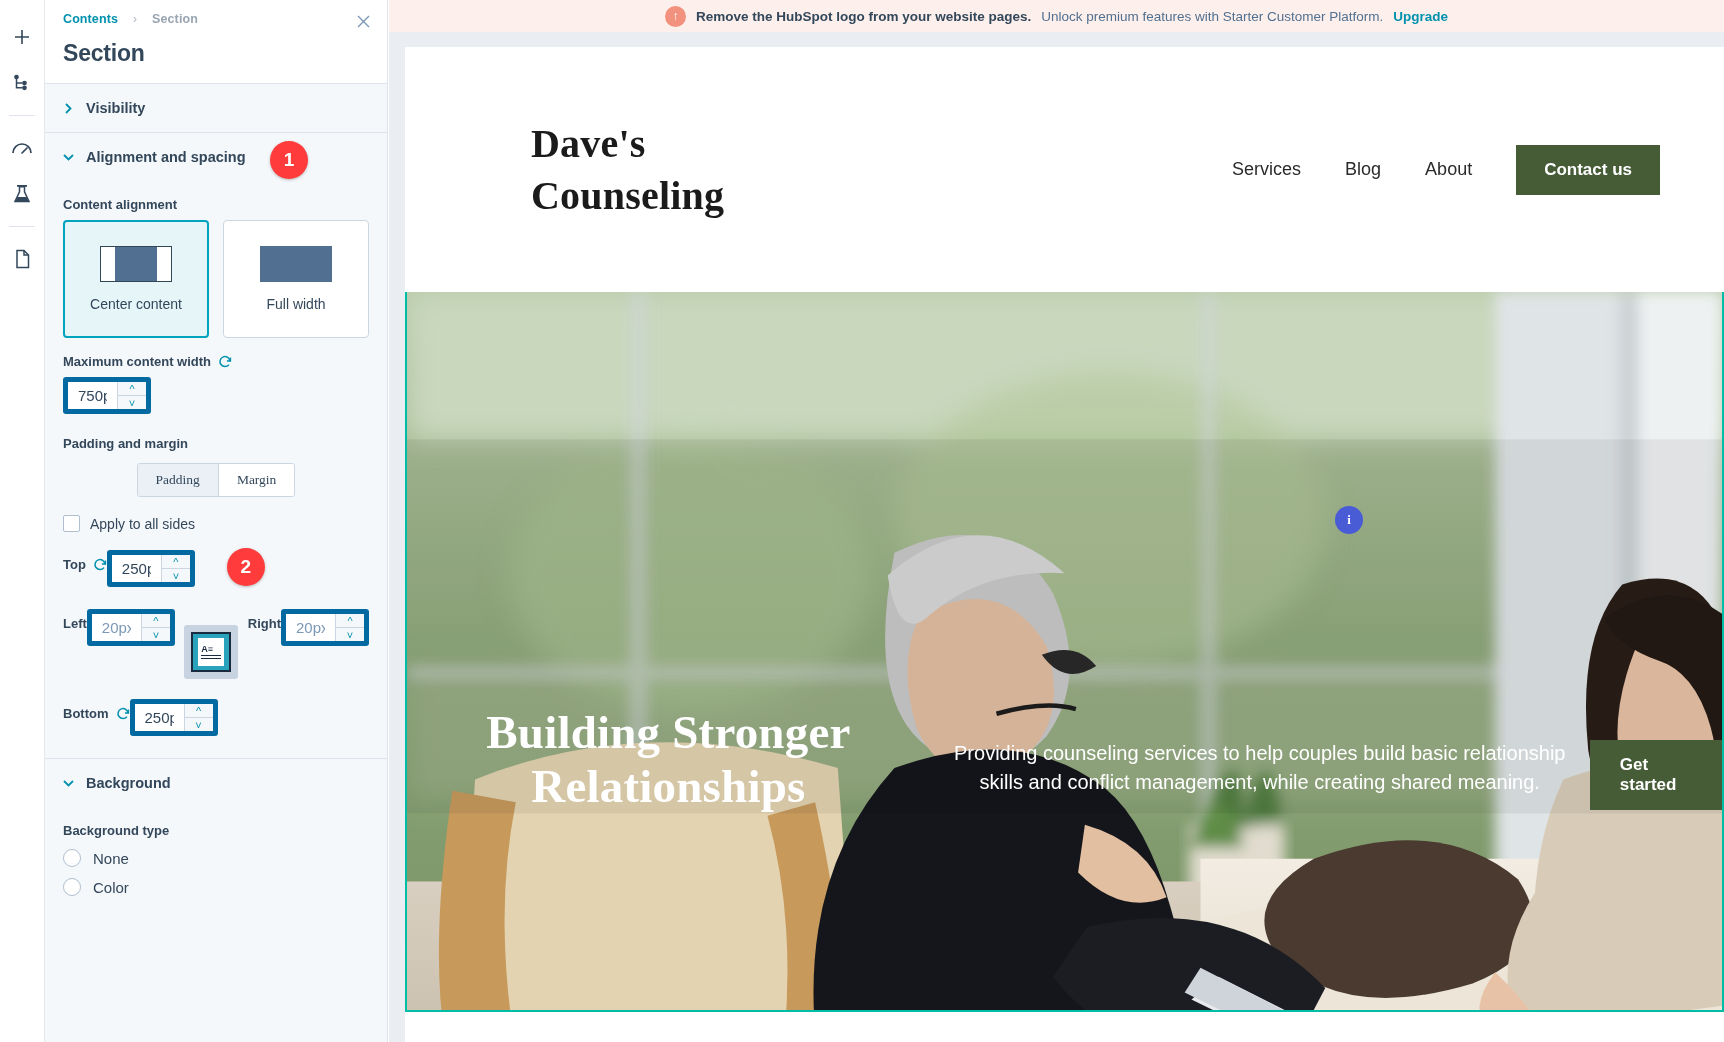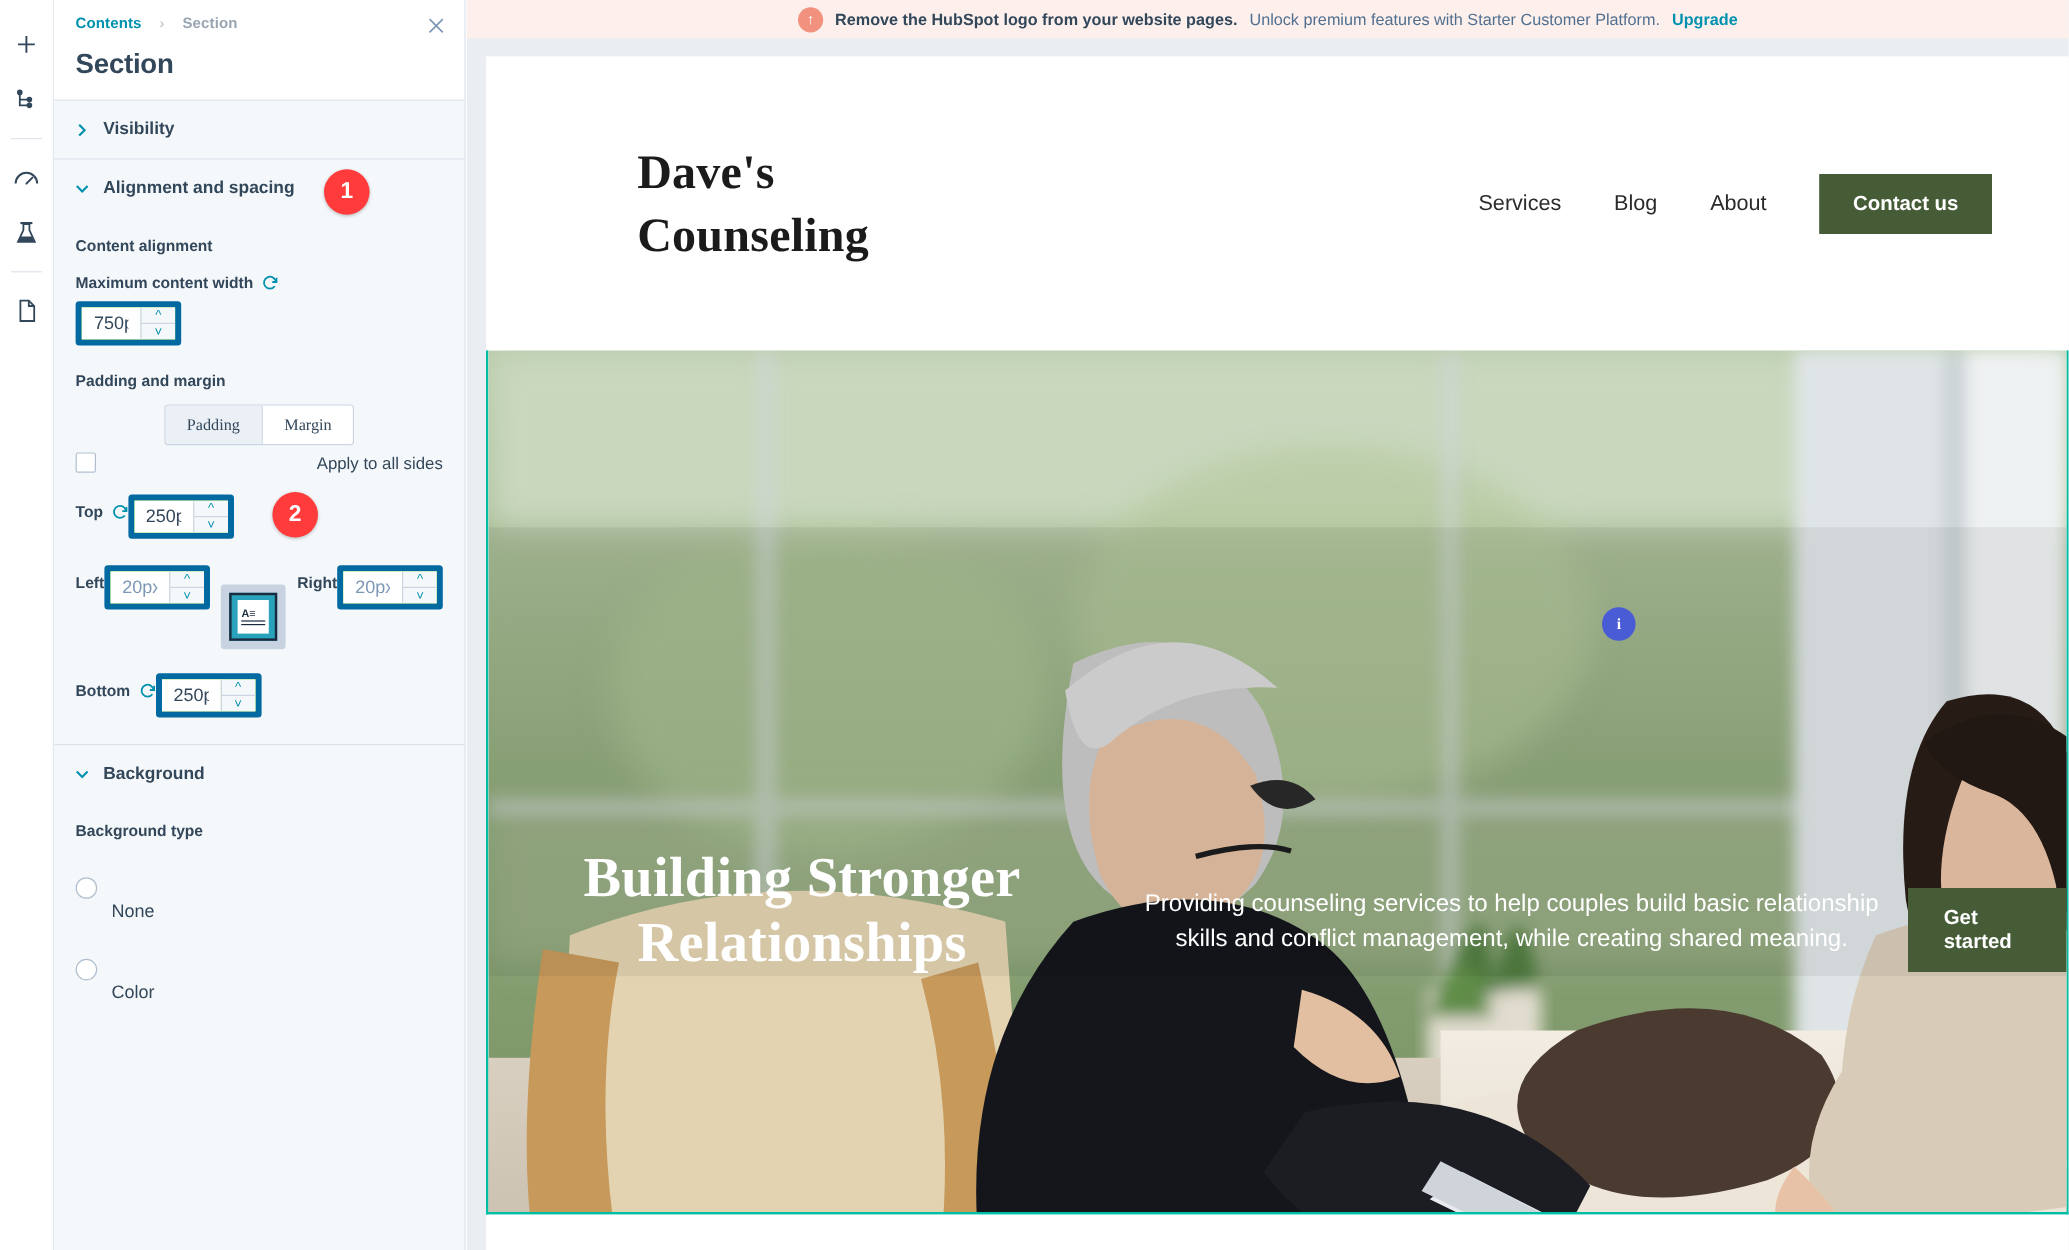--- a/index.html
+++ b/index.html
@@ -51,38 +51,38 @@
   .spin input::placeholder{color:#7c98b6;}
   .spin .arrows{width:29px;border-left:1px solid #cbd6e2;display:flex;flex-direction:column;background:#f5f8fa;}
   .spin .arrows span{flex:1;display:flex;align-items:center;justify-content:center;color:#0091ae;font-size:11px;cursor:pointer;}
   .spin .arrows span:first-child{border-bottom:1px solid #cbd6e2;}
 
   .seg{display:inline-flex;border:1px solid #cbd6e2;border-radius:3px;overflow:hidden;font-family:Liberation Serif, serif;}
   .seg div{padding:8px 18px;font-size:13.5px;color:#33475b;cursor:pointer;background:#fff;}
   .seg div.on{background:#eaf0f6;}
   .seg div+div{border-left:1px solid #cbd6e2;}
 
-  .chk-row{display:flex;align-items:center;gap:10px;justify-content:space-between;margin-top:6px;}
+  .chk-row{display:flex;align-items:center;gap:10px;justify-content:flex-start;margin-top:18px;}
   .chk{width:17px;height:17px;border:1px solid #b0bfd0;border-radius:2px;background:#fff;cursor:pointer;}
   .chk-lab{font-size:14px;color:#33475b;}
 
   .center-col{display:flex;flex-direction:row;align-items:center;}
   .side-lab{font-size:13px;font-weight:700;color:#33475b;margin-bottom:8px;display:flex;align-items:center;gap:7px;}
 
   .lr-row{display:flex;align-items:flex-start;justify-content:space-between;margin-top:22px;}
   .lr-col{display:flex;flex-direction:row;}
   .boxicon{width:54px;height:54px;background:#c7d3e0;border-radius:3px;display:flex;align-items:center;justify-content:center;margin-top:16px;}
   .boxicon .inner{width:40px;height:40px;background:#29a3bc;border:2px solid #1a2b3f;display:flex;align-items:center;justify-content:center;}
   .boxicon .paper{width:26px;height:28px;background:#fff;display:flex;flex-direction:column;justify-content:center;gap:2px;padding:3px;}
   .boxicon .paper b{font-size:9px;line-height:8px;color:#1a2b3f;font-weight:700;}
   .boxicon .paper u{display:block;height:1.4px;background:#1a2b3f;text-decoration:none;}
 
   .radio-row{display:flex;align-items:center;gap:12px;margin-top:11px;}
   .radio{width:18px;height:18px;border:1px solid #b0bfd0;border-radius:50%;background:#fff;cursor:pointer;}
-  .radio-lab{font-size:15px;color:#33475b;margin-top:40px;}
+  .radio-lab{font-size:15px;color:#33475b;}
 
   .badge{position:absolute;width:38px;height:38px;border-radius:50%;background:#ff3b3b;color:#fff;
          font-size:19px;font-weight:700;display:flex;align-items:center;justify-content:center;z-index:40;
          box-shadow:0 1px 3px rgba(0,0,0,.25);}
 
   
   .canvas{position:absolute;left:389px;top:0;right:0;bottom:0;background:#eaeef2;}
   .promo{height:32px;background:#fdf0ec;display:flex;align-items:center;justify-content:center;gap:10px;font-size:13.5px;color:#33475b;}
   .promo .arrow-ic{width:21px;height:21px;border-radius:50%;background:#f2917d;color:#fff;display:flex;align-items:center;justify-content:center;font-size:12px;}
   .promo b{font-weight:700;}
@@ -180,20 +180,32 @@
             <path d="M1 1l4.5 4.5L10 1"></path>
           </svg>
       </span>
       <span class="acc-title">Alignment and spacing</span>
       <div class="badge" style="left:225px;top:8px;">1</div>
     </div>
 
     <div class="acc-body">
 
       <div class="field-label">Content alignment</div>
+      <div class="align-row">
+        <div class="align-card sel">
+          <div class="thumb-center">
+              <i></i>
+            </div>
+          <div class="cap">Center content</div>
+        </div>
+        <div class="align-card">
+          <div class="thumb-full"></div>
+          <div class="cap">Full width</div>
+        </div>
+      </div>
 
       <div class="field-label">
         <span>Maximum content width</span>
         <span class="reset">
           <svg width="14" height="14" viewBox="0 0 14 14" fill="none" stroke="#0091ae" stroke-width="1.5">
             <path d="M12 6.2A5 5 0 1 0 11 9.6"></path>
               <path d="M12.4 2.4v3.6H8.9"></path>
           </svg>
         </span>
       </div>

